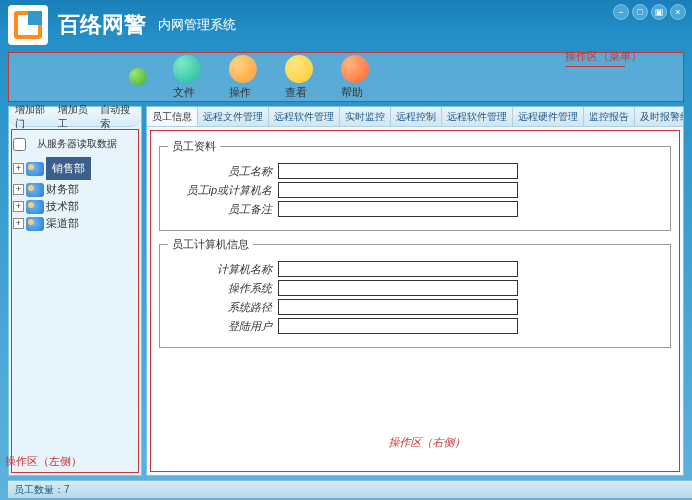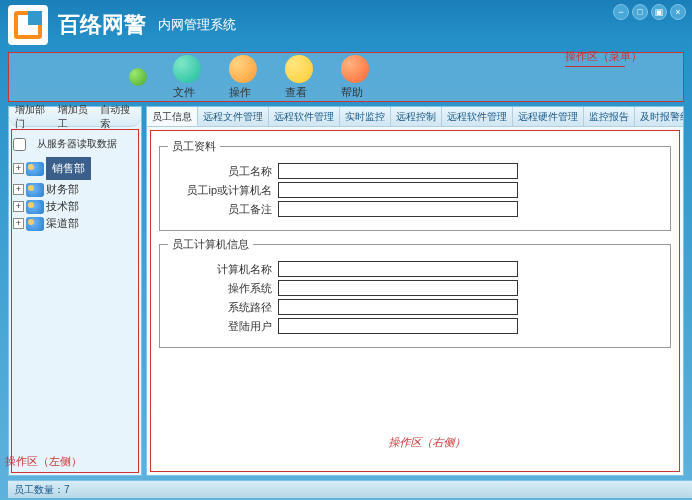--- a/index.html
+++ b/index.html
@@ -37,21 +37,21 @@
 .tree-ic.users::before { content: ''; position: absolute; left: 2px; top: 2px; width: 6px; height: 6px; background: #ffcc66; border-radius: 50%; }
 .tree-item.sel .tree-label { background: #3a5f8a; color: white; padding: 4px 6px; }
 .main { flex: 1; background: #f4fafd; border: 1px solid #7fc4e8; display: flex; flex-direction: column; position: relative; min-width: 0; }
 .tabs { height: 20px; display: flex; background: linear-gradient(to bottom, #e8f4fb, #d0e6f2); border-bottom: 1px solid #b0d0e0; font-size: 10px; overflow: hidden; }
 .tab { padding: 3px 5px; border-right: 1px solid #b0d0e0; cursor: pointer; white-space: nowrap; color: #1a5a8a; }
 .tab.active { background: #f4fafd; color: #333; border-bottom: 1px solid #f4fafd; }
 .content { flex: 1; border: 1px solid #cc3333; margin: 3px; padding: 8px; position: relative; background: white; }
 .fieldset { border: 1px solid #999; margin-bottom: 6px; padding: 6px 8px 10px 8px; }
 .legend { font-size: 11px; padding: 0 4px; color: #333; }
 .form-row { display: flex; align-items: center; margin: 3px 0; }
-.form-label { width: 110px; text-align: right; padding-right: 6px; font-size: 11px; color: #333; }
+.form-label { width: 110px; text-align: right; padding-right: 6px; font-size: 11px; color: #333; font-style: italic; }
 .form-input { width: 240px; height: 16px; border: 1px solid #333; background: white; padding: 0 3px; font-size: 11px; }
 .sb-border { position: absolute; border: 1px solid #cc3333; left: 2px; right: 2px; top: 22px; bottom: 2px; pointer-events: none; }
 .statusbar { height: 18px; background: linear-gradient(to bottom, #d8ecf6, #b8d8e8); border-top: 1px solid #7fc4e8; display: flex; align-items: center; padding: 0 6px; font-size: 10px; color: #1a5a8a; margin: 0 0 2px 8px; }
 </style>
 </head>
 <body>
 
 <div class="window">
   <div class="header">
     <div class="logo">

